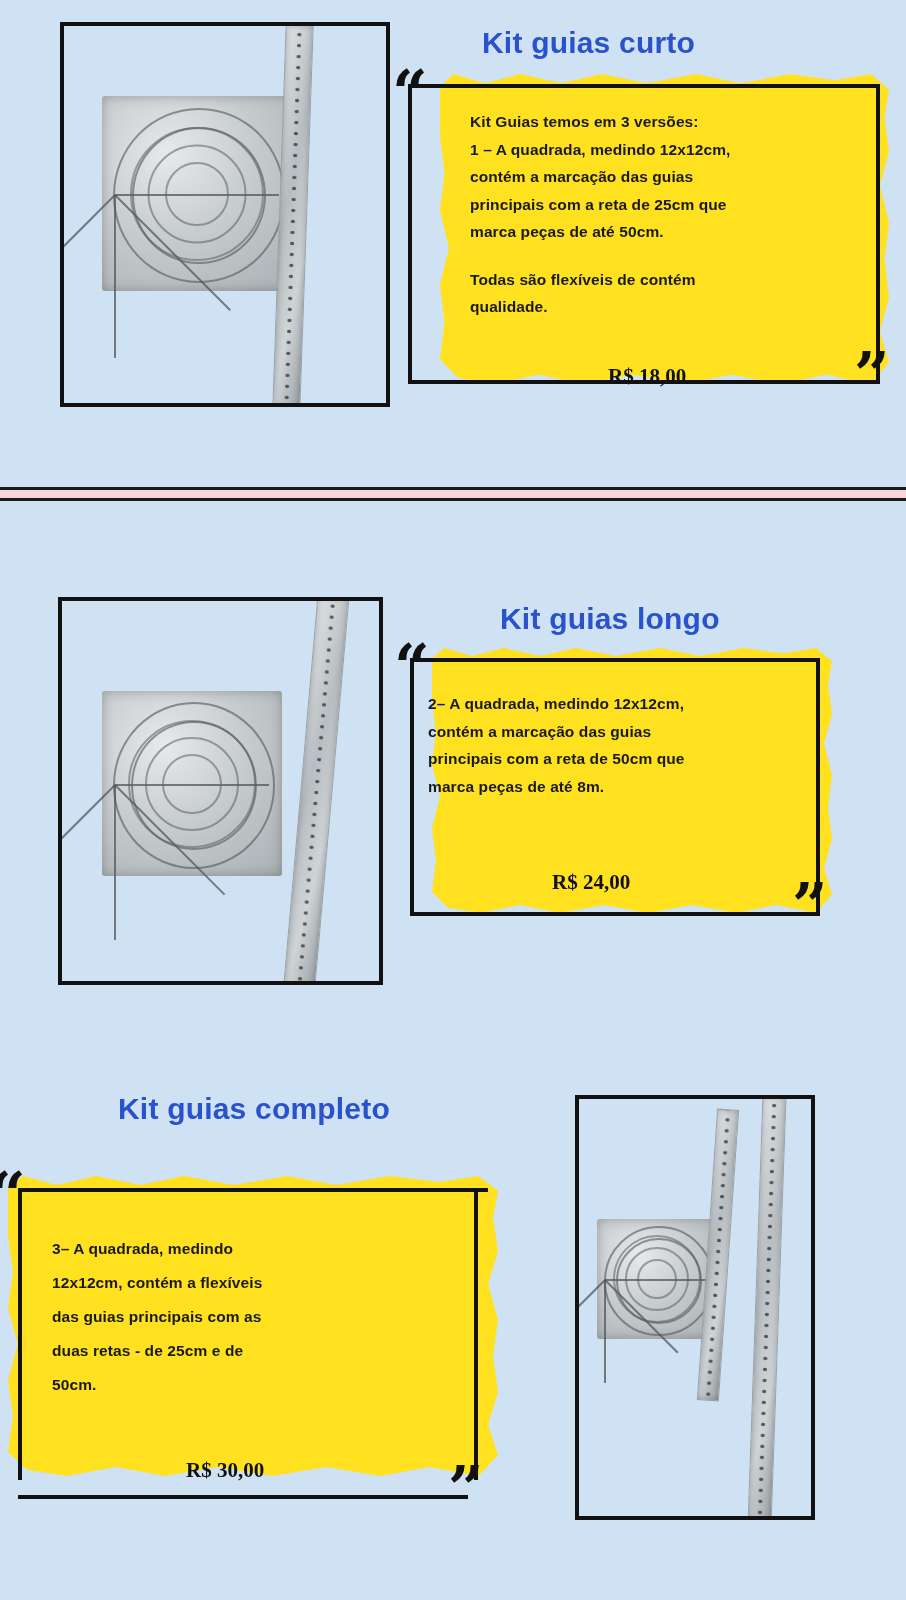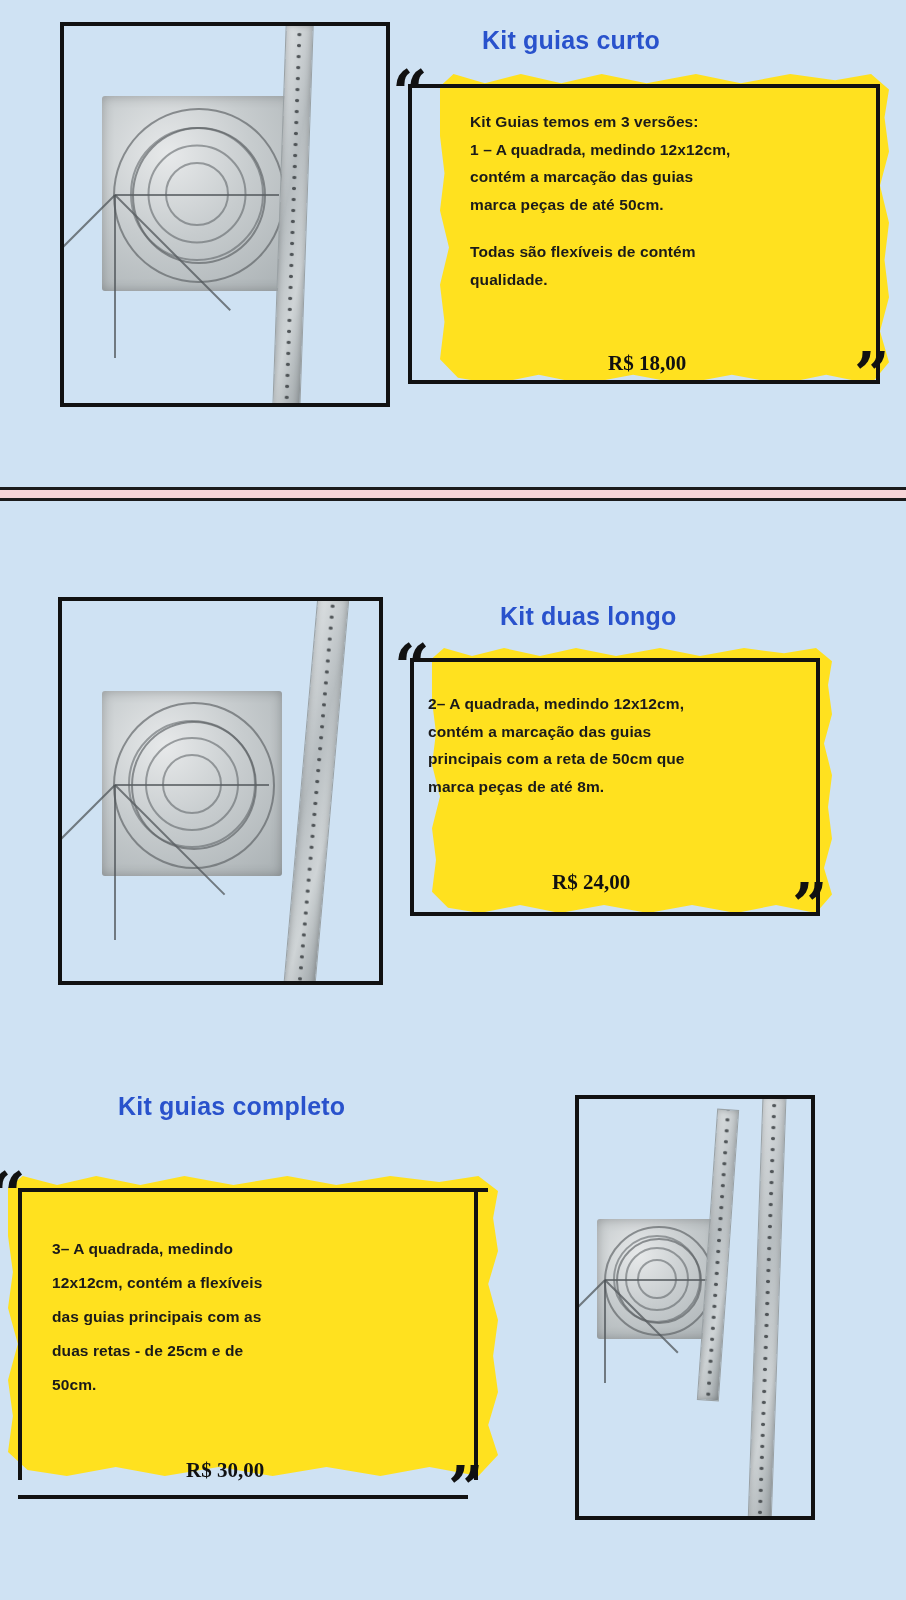--- a/index.html
+++ b/index.html
@@ -93,21 +93,21 @@
     position:absolute;
     color:#111;
     font-weight:700;
     font-size:21px;
     font-family:"Liberation Serif", serif;
   }
   .title{
     position:absolute;
     color:#2952cc;
     font-weight:700;
-    font-size:25px;
+    font-size:30px;
     letter-spacing:.2px;
   }
 </style>
 </head>
 <body>
 
 <div class="page">
 
   <div>
 
@@ -136,26 +136,27 @@
       <div class="frame-l" style="left:16px;top:18px;width:4px;height:300px;"></div>
       <div class="frame-l" style="left:16px;top:314px;width:472px;height:4px;"></div>
       <div class="frame-l" style="left:484px;top:18px;width:4px;height:300px;"></div>
       <div class="qmark" style="left:0px;top:4px;font-size:62px;">“</div>
       <div class="qmark" style="left:462px;top:286px;font-size:62px;">”</div>
 
       <div class="q-text" style="left:78px;top:42px;width:380px;">
         <p>Kit Guias temos em 3 versões:</p>
         <p>1 – A quadrada, medindo 12x12cm,</p>
         <p>contém a marcação das guias</p>
+        <p>principais com  a reta de 25cm que</p>
         <p>marca peças de até 50cm.</p>
         <p class="gap">Todas são flexíveis de contém</p>
         <p>qualidade.</p>
       </div>
 
-      <div class="price" style="left:216px;top:285px;">R$ 18,00</div>
+      <div class="price" style="left:216px;top:298px;">R$ 18,00</div>
     </div>
   </div>
 
   <div class="divider" style="top:487px;">
     <div class="line-top"></div>
     <div class="line-bottom"></div>
   </div>
 
   <div>
 
@@ -169,21 +170,21 @@
         </div>
         <div class="gr-ring" style="width:124px;height:124px;"></div>
         <div class="gr-ring" style="width:90px;height:90px;"></div>
         <div class="gr-ring" style="width:56px;height:56px;"></div>
       </div>
       <div class="ruler" style="left:238px;top:-6px;width:30px;height:400px;transform:rotate(5deg);">
         <div class="holes"></div>
       </div>
     </div>
 
-    <div class="title" style="left:500px;top:602px;width:320px;">Kit duas longo</div>
+    <div class="title" style="left:500px;top:602px;width:320px;">Kit guias longo</div>
 
     <div class="quote-block" style="left:392px;top:640px;width:460px;height:300px;">
       <div class="yellow" style="left:40px;top:8px;width:400px;height:265px;"></div>
       <div class="frame-l" style="left:18px;top:18px;width:410px;height:4px;"></div>
       <div class="frame-l" style="left:18px;top:18px;width:4px;height:258px;"></div>
       <div class="frame-l" style="left:18px;top:272px;width:410px;height:4px;"></div>
       <div class="frame-l" style="left:424px;top:18px;width:4px;height:258px;"></div>
       <div class="qmark" style="left:2px;top:4px;font-size:62px;">“</div>
       <div class="qmark" style="left:400px;top:243px;font-size:62px;">”</div>
 

